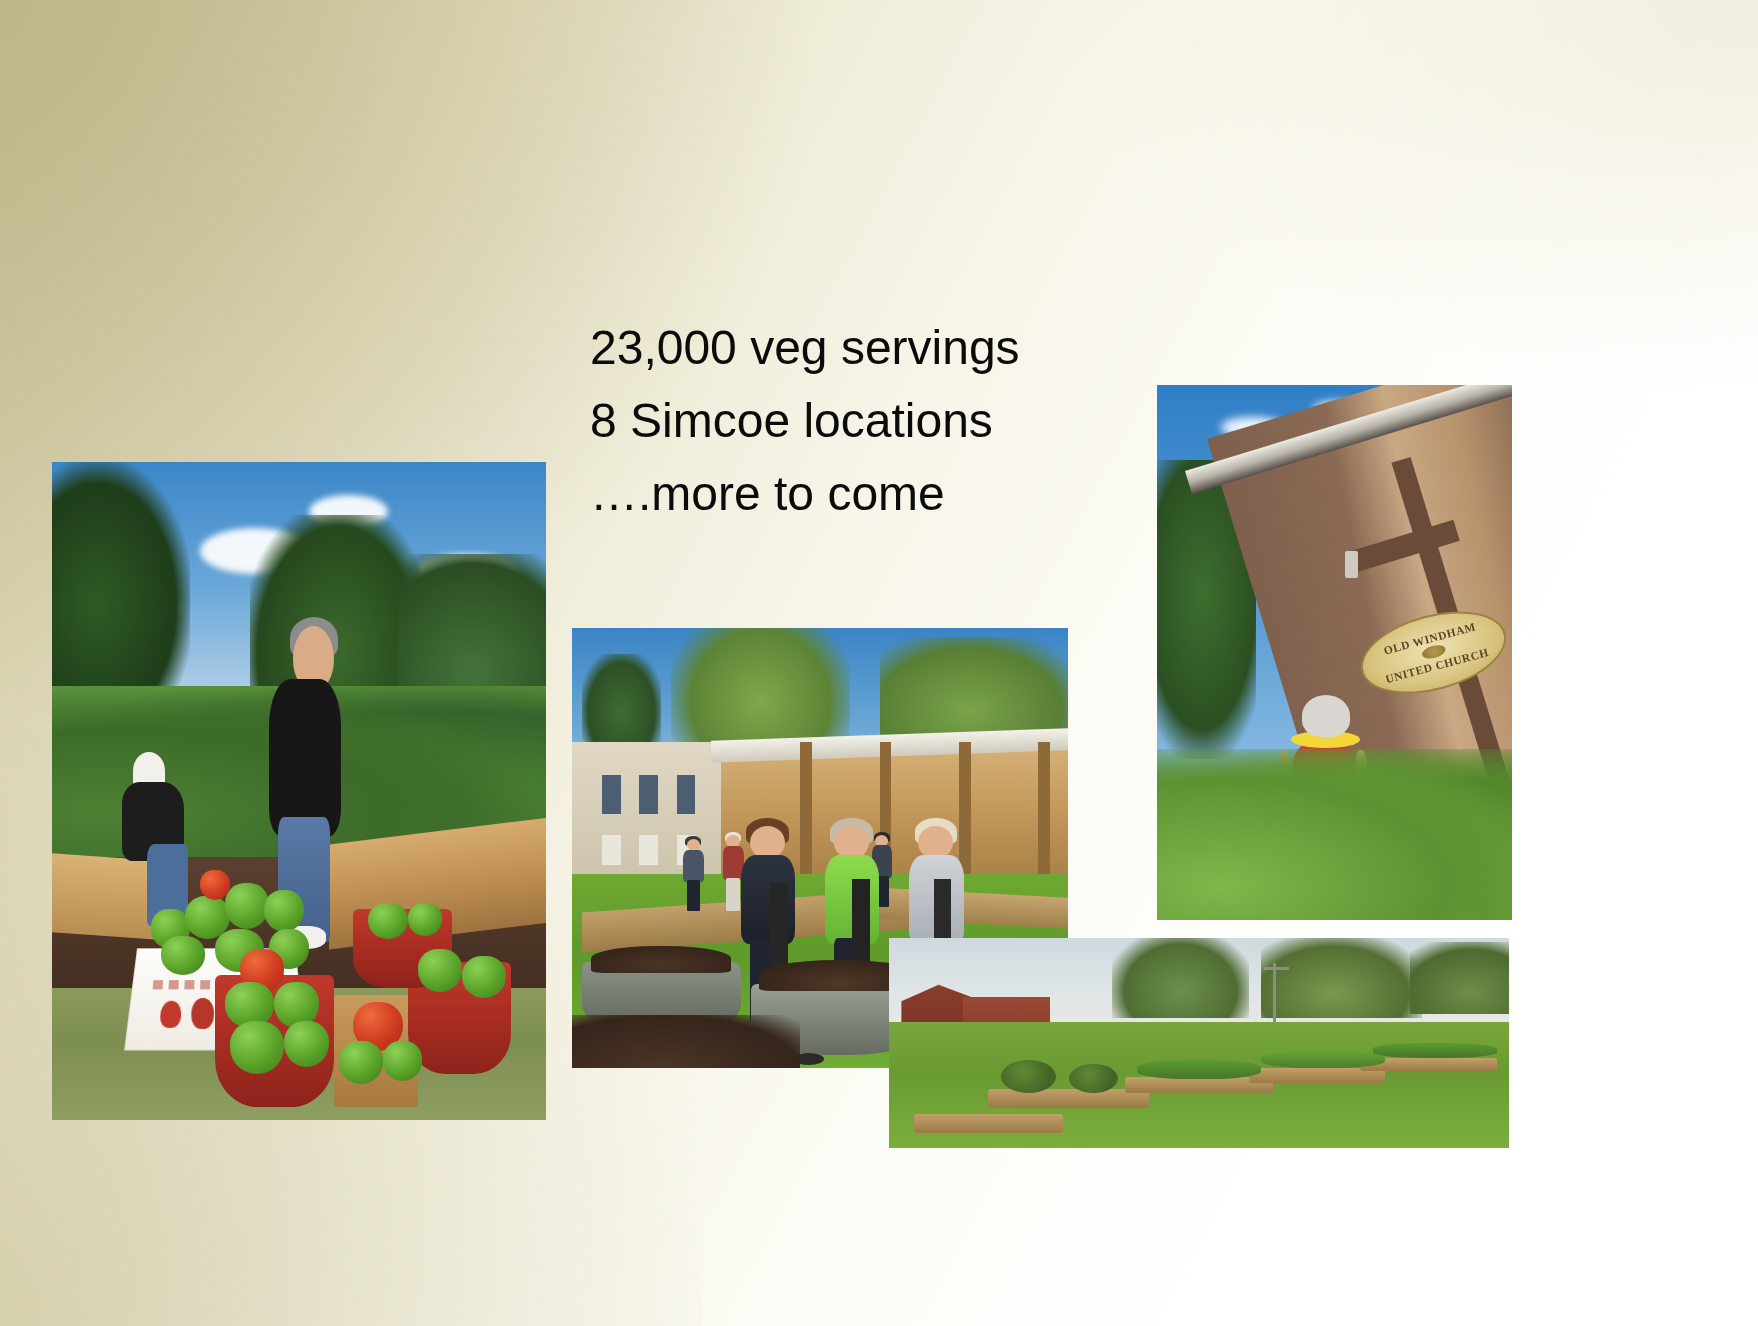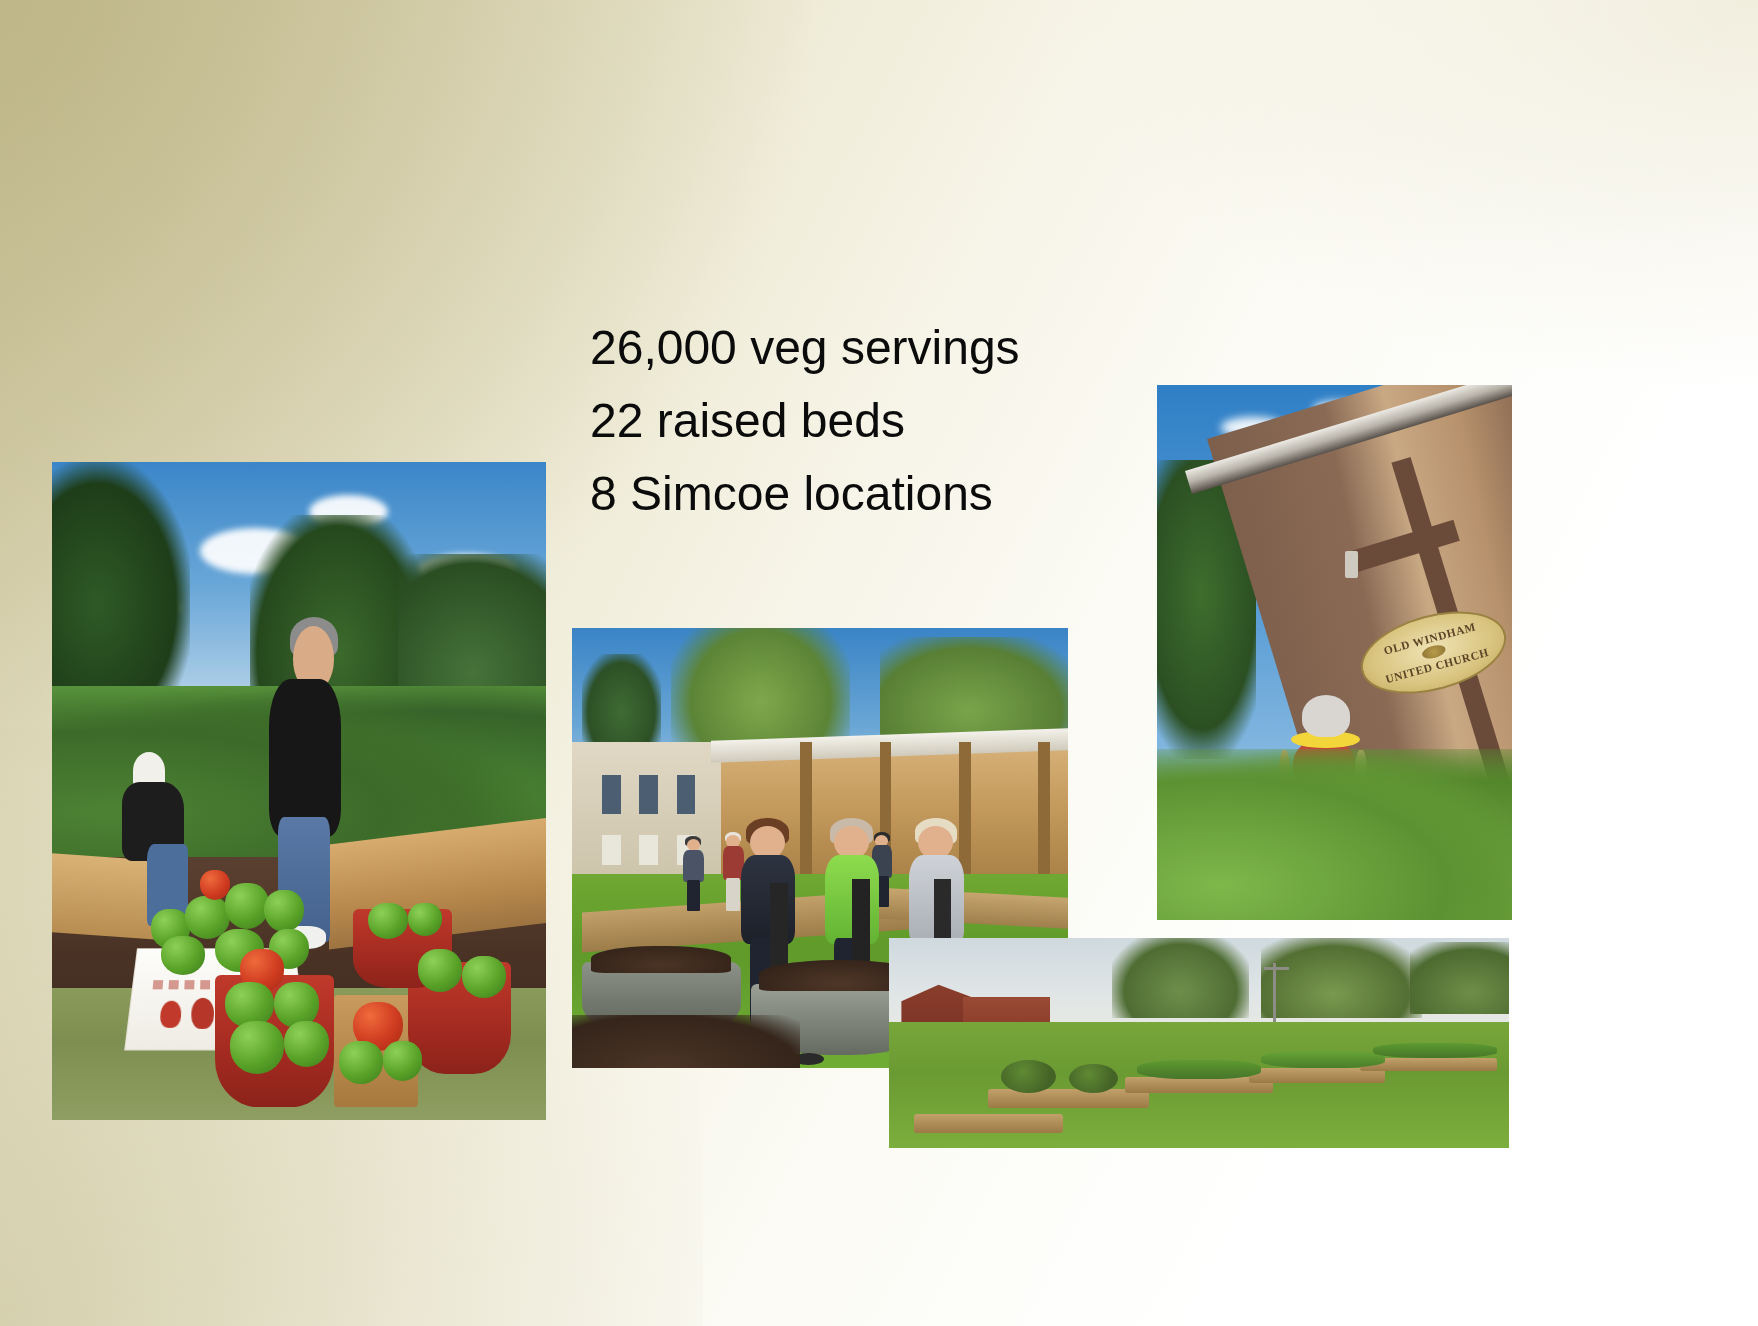--- a/index.html
+++ b/index.html
@@ -377,23 +377,23 @@
 <div class="slide">
 
   <div class="bg-tint-tl"></div>
   <div class="bg-tint-bl"></div>
   <div class="bg-tint-tr"></div>
 
 
 
 
   <div class="body-list">
-    <div class="body-line">26,000 veg servings</div>
-    <div class="body-line">22 raised beds</div>
+    <div class="body-line">23,000 veg servings</div>
     <div class="body-line">8 Simcoe locations</div>
+    <div class="body-line">….more to come</div>
   </div>
 
   <div class="photo" id="photo-peppers">
     <div class="layer p1-sky"></div>
     <div class="layer p1-cloud" style="left:30%; top:10%; width:22%; height:7%;"></div>
     <div class="layer p1-cloud" style="left:52%; top:5%; width:16%; height:5%;"></div>
     <div class="layer p1-cloud" style="left:74%; top:14%; width:20%; height:5%;"></div>
     <div class="layer p1-cloud" style="left:12%; top:20%; width:14%; height:4%;"></div>
     <div class="layer p1-treeL"></div>
     <div class="layer p1-treeM"></div>

